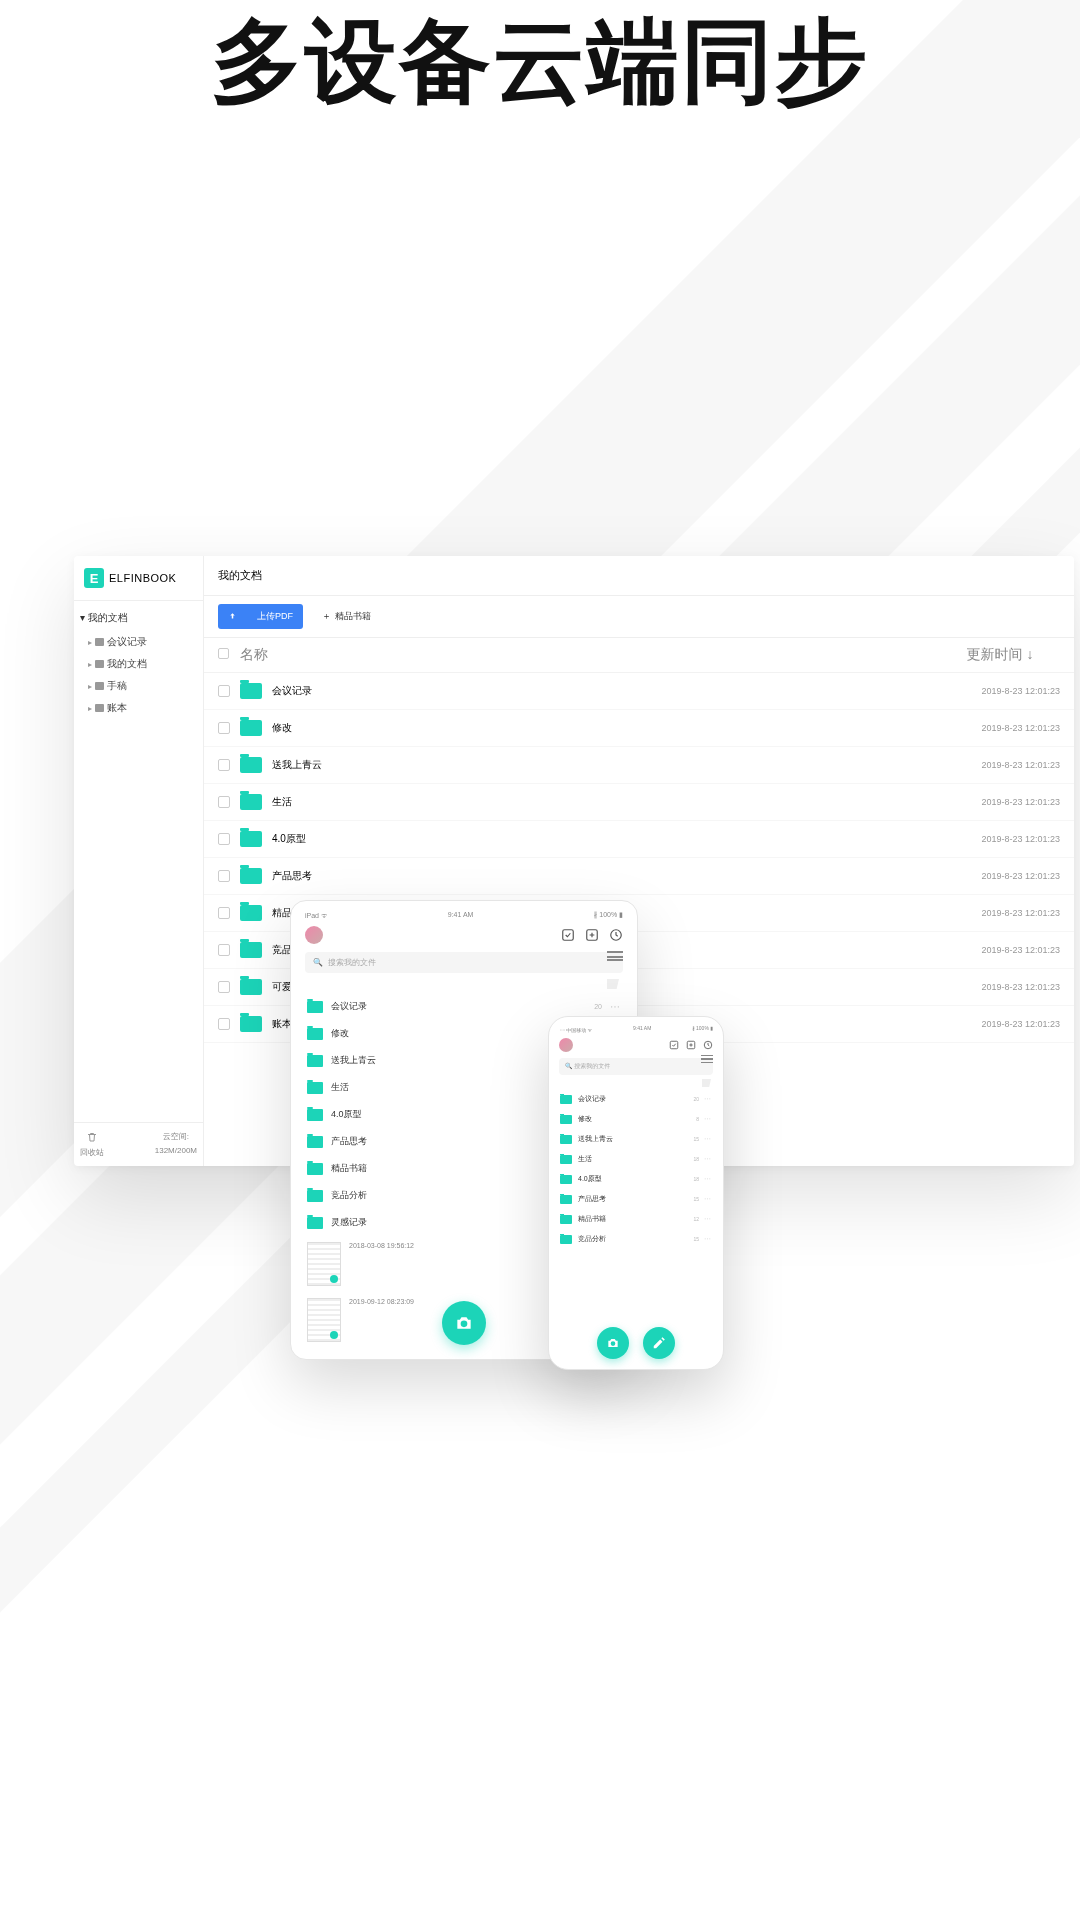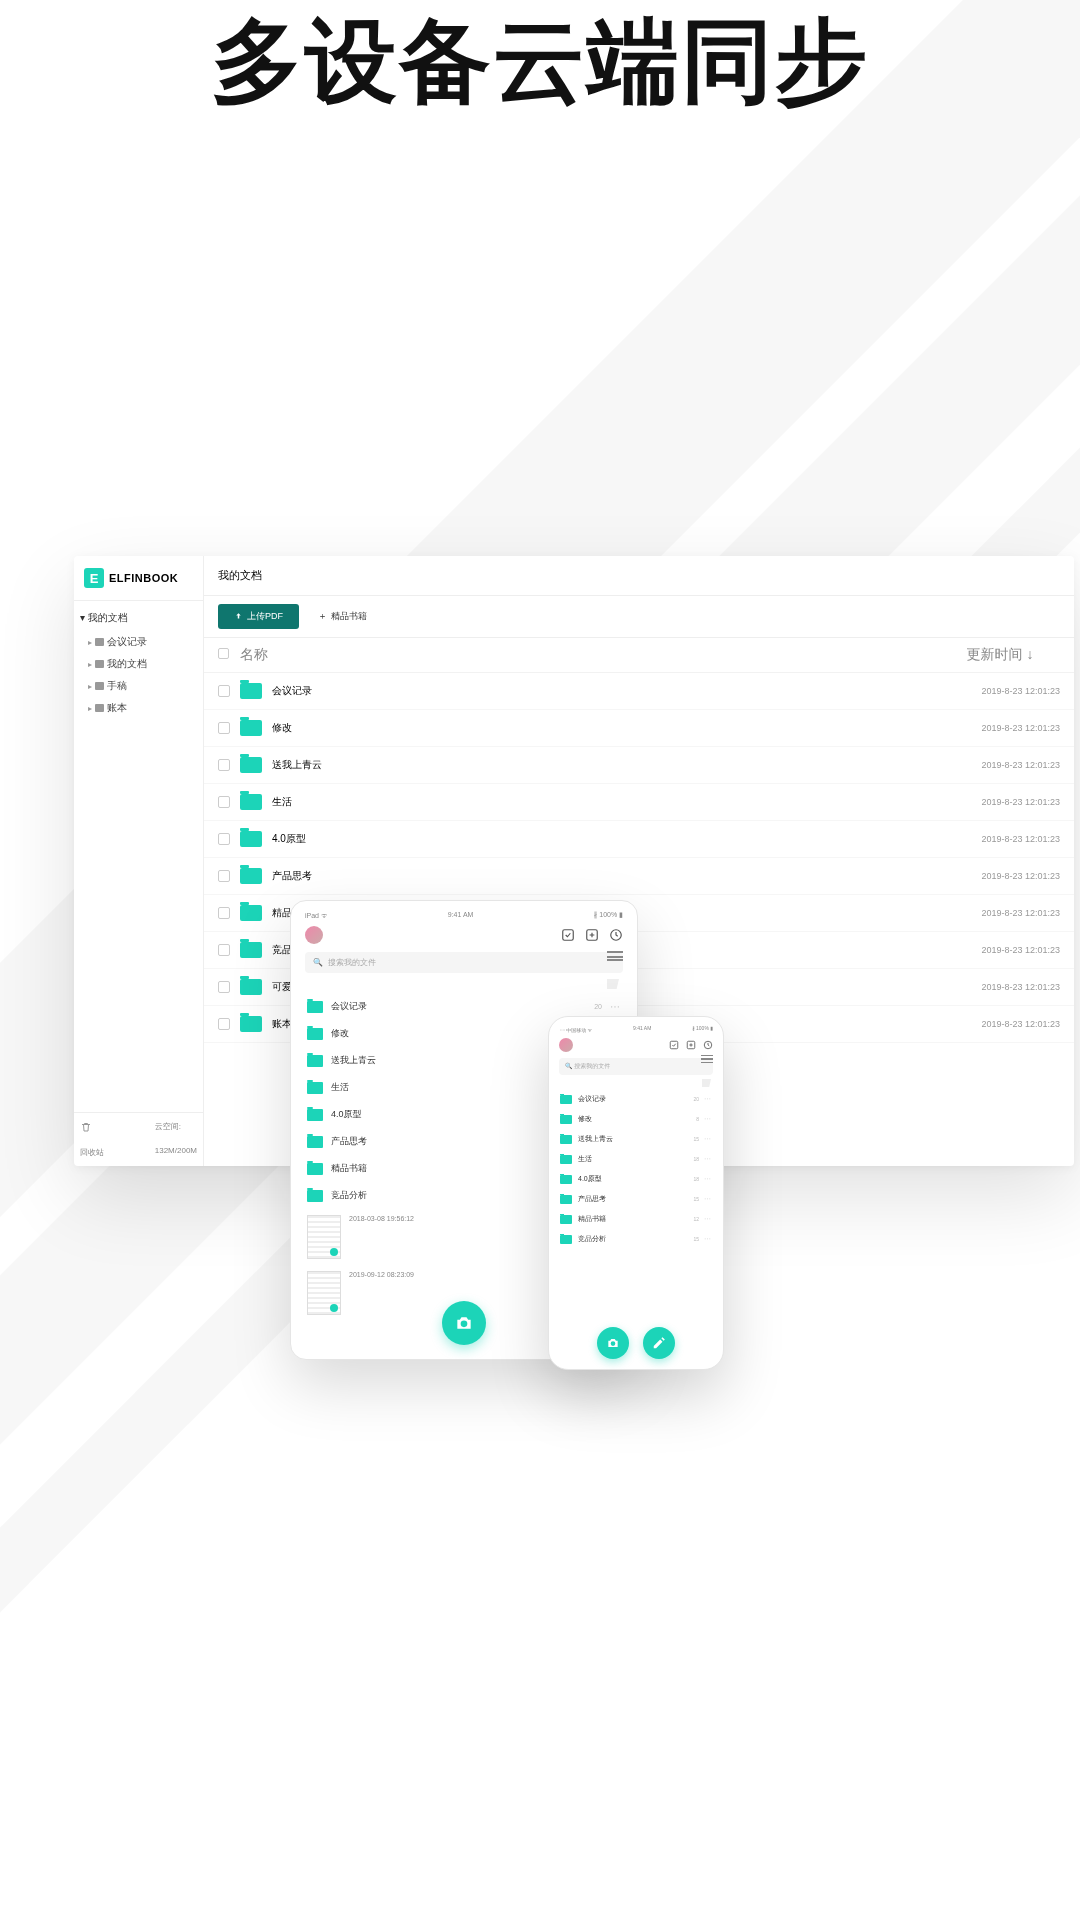--- a/index.html
+++ b/index.html
@@ -15,33 +15,33 @@
 
 .hero{position:relative;z-index:1;text-align:center;}
 .hero h1{font-size:92px;font-weight:800;letter-spacing:2px;color:#111}
 
 
 .desktop{position:absolute;top:556px;left:74px;width:1000px;height:610px;background:#fff;border-radius:4px;box-shadow:0 30px 80px rgba(0,0,0,0.12),0 2px 10px rgba(0,0,0,0.05);z-index:1;overflow:hidden}
 .desktop .dt-body{display:flex;height:100%}
 .dt-side{width:130px;border-right:1px solid #eee;display:flex;flex-direction:column}
 .dt-logo{display:flex;align-items:center;gap:5px;padding:12px 10px;border-bottom:1px solid #eee}
 .dt-logo .e{width:20px;height:20px;background:#1cd4b8;border-radius:3px;display:flex;align-items:center;justify-content:center;color:#fff;font-weight:700;font-size:13px}
-.dt-logo .name{font-size:11px;font-weight:700;letter-spacing:0.5px}
+.dt-logo .name{font-size:11px;font-weight:400;letter-spacing:0.5px}
 .dt-tree{flex:1;font-size:10px;color:#333;padding:10px 6px}
 .dt-tree .root{font-weight:400;margin-bottom:6px;font-size:10px}
 .dt-tree .leaf{padding:4px 8px;color:#444;display:flex;align-items:center;gap:3px}
 .dt-tree .leaf::before{content:"▸";color:#999;font-size:8px}
 .dt-tree .leaf .fico{width:9px;height:8px;background:#999;border-radius:1px;display:inline-block}
 .dt-bottom{border-top:1px solid #eee;padding:8px 6px;font-size:8px;color:#888;display:flex;justify-content:space-between}
-.dt-bottom .b1{display:flex;flex-direction:column;align-items:flex-start;gap:14px}
+.dt-bottom .b1{display:flex;flex-direction:column;align-items:center;gap:4px}
 .dt-bottom .b1 svg,.dt-bottom .b2 svg{width:12px;height:12px}
 .dt-main{flex:1}
 .dt-head{padding:12px 14px;border-bottom:1px solid #eee;font-size:11px}
 .dt-toolbar{padding:8px 14px;border-bottom:1px solid #eee;display:flex;gap:8px}
-.btn-up{background:#0f766e;color:#fff;border-radius:3px;font-size:9px;padding:5px 16px;display:flex;align-items:center;gap:4px}
+.btn-up{background:#3b82f6;color:#fff;border-radius:3px;font-size:9px;padding:5px 10px;display:flex;align-items:center;gap:20px}
 .btn-new{color:#333;font-size:9px;padding:5px 10px;display:flex;align-items:center;gap:4px;border:1px solid transparent}
 .dt-thead{display:flex;padding:8px 14px;font-size:14px;color:#888;border-bottom:1px solid #f2f2f2}
 .dt-thead .c-chk{width:22px}
 .dt-thead .c-name{flex:1}
 .dt-thead .c-time{width:120px;text-align:center}
 .dt-row{display:flex;align-items:center;padding:10px 14px;font-size:10px;border-bottom:1px solid #f6f6f6}
 .dt-row .chk{width:12px;height:12px;border:1px solid #ccc;border-radius:2px;margin-right:10px}
 .dt-row .fico{width:22px;height:16px;background:#1cd4b8;border-radius:2px;margin-right:10px;position:relative}
 .dt-row .fico::before{content:"";position:absolute;top:-3px;left:0;width:9px;height:3px;background:#1cd4b8;border-radius:1px}
 .dt-row .fname{flex:1}
@@ -301,20 +301,26 @@
      <span class="tname">精品书籍</span>
      <span class="cnt"></span>
      <span class="dots">⋯</span>
    </div>
       <div class="trow">
      <span class="fico"></span>
      <span class="tname">竞品分析</span>
      <span class="cnt"></span>
      <span class="dots">⋯</span>
    </div>
+      <div class="trow">
+     <span class="fico"></span>
+     <span class="tname">灵感记录</span>
+     <span class="cnt"></span>
+     <span class="dots">⋯</span>
+   </div>
     </div>
   <div id="tab-docs">
       <div class="tdoc">
      <div class="thumb"></div>
      <div class="meta">2018-03-08 19:56:12</div>
    </div>
       <div class="tdoc">
      <div class="thumb"></div>
      <div class="meta">2019-09-12 08:23:09</div>
    </div>

